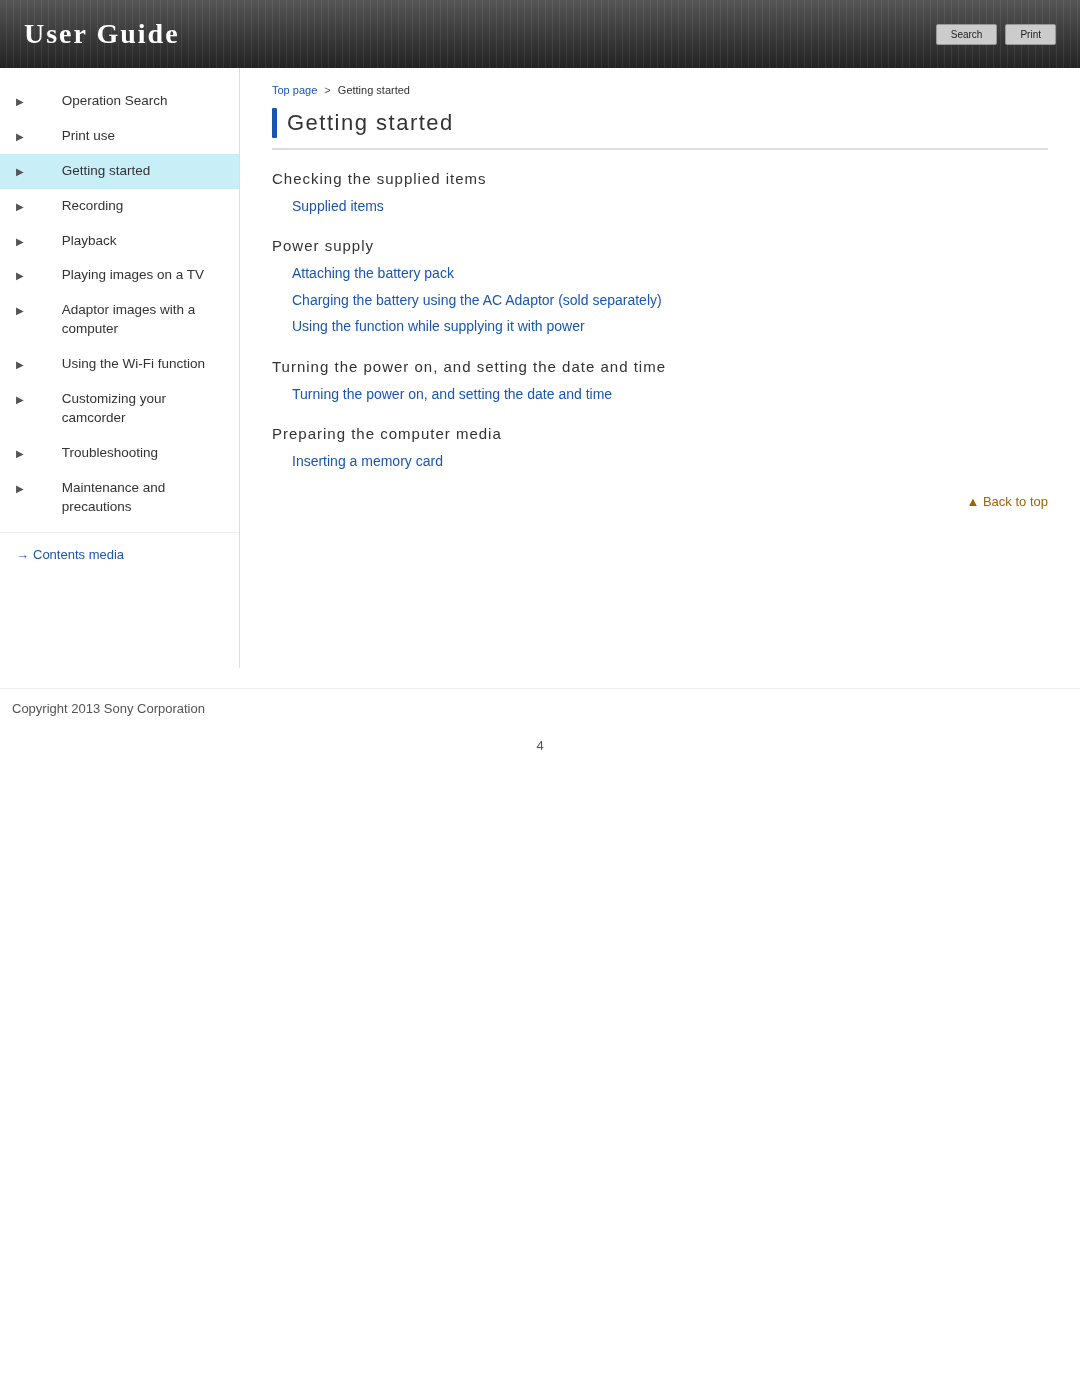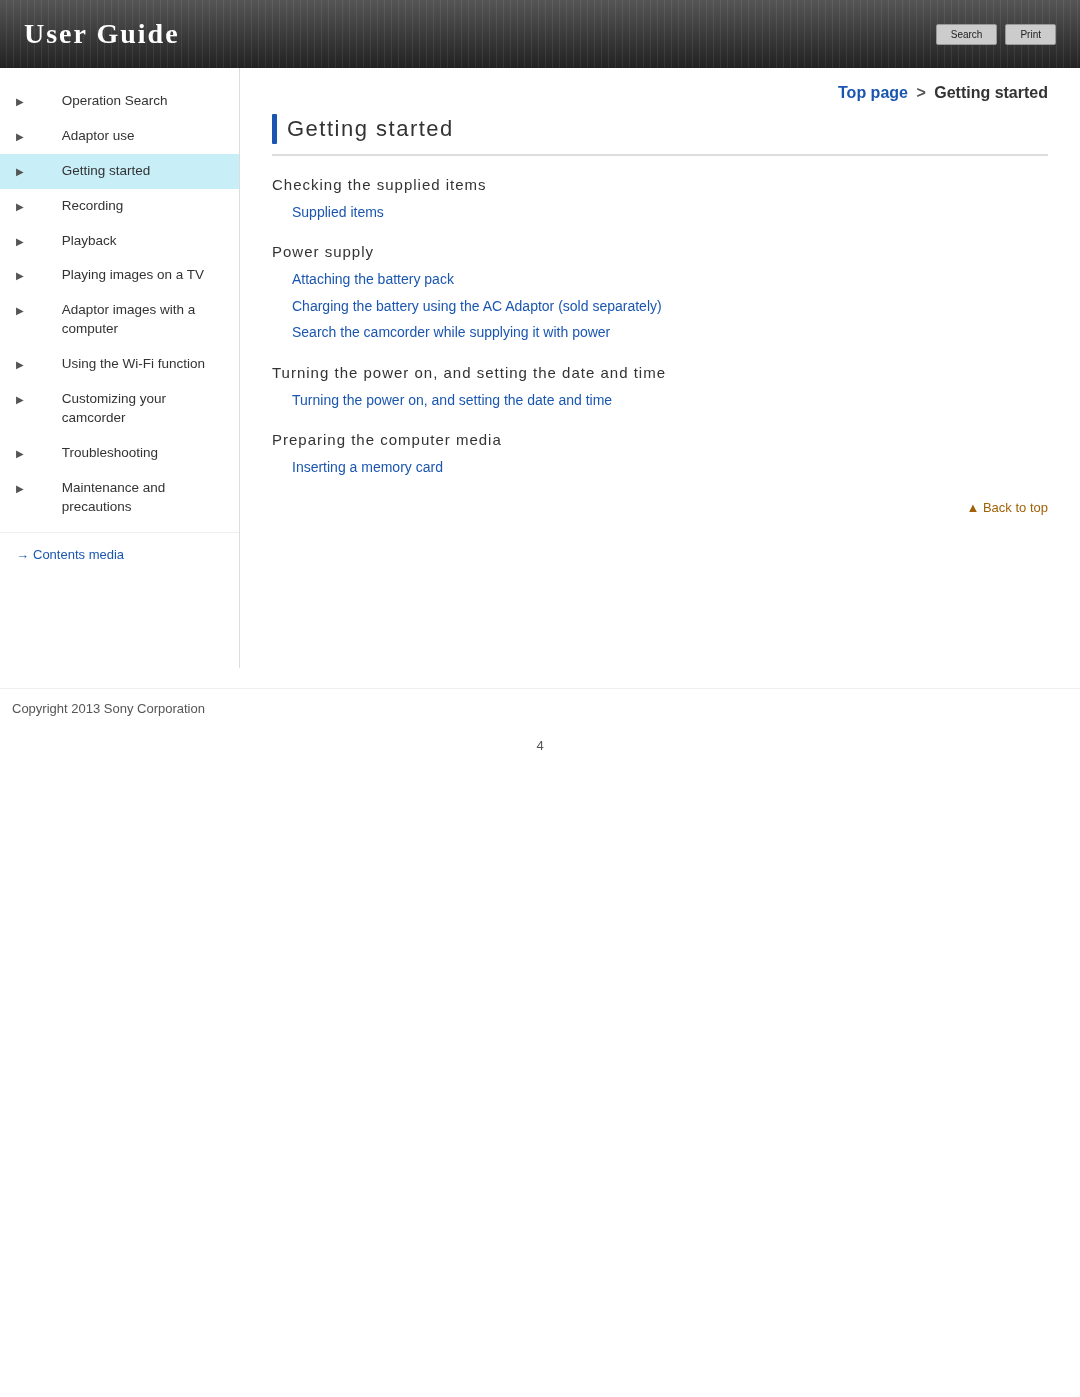--- a/index.html
+++ b/index.html
@@ -108,24 +108,22 @@
       gap: 4px;
       cursor: pointer;
     }
 
     
     .main-content {
       flex: 1;
       padding: 16px 32px 32px 32px;
     }
     .breadcrumb {
-      text-align: right;
       margin-bottom: 12px;
-      font-size: 16px;
-      font-weight: bold;
+      font-size: 11px;
     }
     .breadcrumb a {
       color: #1a56b0;
       text-decoration: none;
     }
     .breadcrumb-sep {
       color: #555;
       margin: 0 4px;
     }
 
@@ -210,21 +208,21 @@
 <div class="page-layout">
 
   <nav class="sidebar">
     <div id="sidebar-items-container">
         <div class="sidebar-item">
           <span class="sidebar-arrow">▶</span>
           <span class="sidebar-label">Operation Search</span>
         </div>
         <div class="sidebar-item">
           <span class="sidebar-arrow">▶</span>
-          <span class="sidebar-label">Adaptor use</span>
+          <span class="sidebar-label">Print use</span>
         </div>
         <div class="sidebar-item active">
           <span class="sidebar-arrow">▶</span>
           <span class="sidebar-label">Getting started</span>
         </div>
         <div class="sidebar-item">
           <span class="sidebar-arrow">▶</span>
           <span class="sidebar-label">Recording</span>
         </div>
         <div class="sidebar-item">
@@ -279,21 +277,21 @@
 
     <div id="content-sections-container">
         <div class="content-block">
           <p class="content-section-heading">Checking the supplied items</p>
           <a class="content-link">Supplied items</a>
         </div>
         <div class="content-block">
           <p class="content-section-heading">Power supply</p>
           <a class="content-link">Attaching the battery pack</a>
           <a class="content-link">Charging the battery using the AC Adaptor (sold separately)</a>
-          <a class="content-link">Search the camcorder while supplying it with power</a>
+          <a class="content-link">Using the function while supplying it with power</a>
         </div>
         <div class="content-block">
           <p class="content-section-heading">Turning the power on, and setting the date and time</p>
           <a class="content-link">Turning the power on, and setting the date and time</a>
         </div>
         <div class="content-block">
           <p class="content-section-heading">Preparing the computer media</p>
           <a class="content-link">Inserting a memory card</a>
         </div>
       </div>

